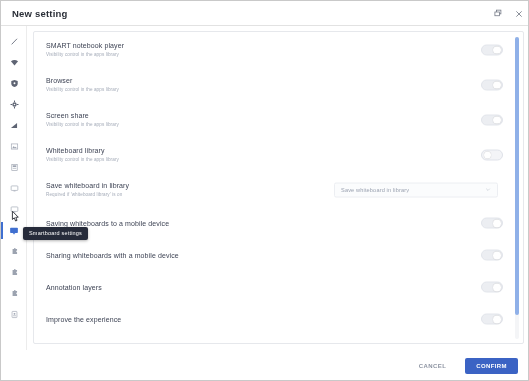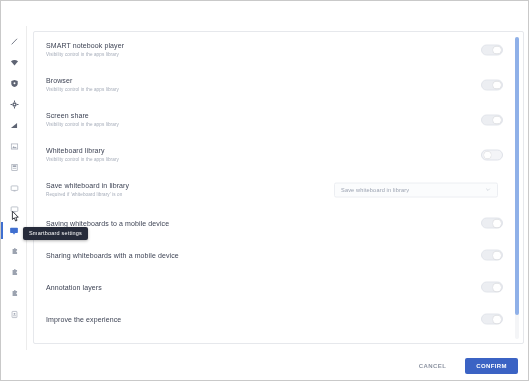--- a/index.html
+++ b/index.html
@@ -289,20 +289,36 @@
     border: none;
     padding: 5px 11px;
     border-radius: 2px;
   }
 </style>
 </head>
 <body>
 
 <div class="app-window">
 
+  <div class="titlebar">
+    <div class="titlebar-title">New setting</div>
+    <div class="titlebar-controls">
+      <div class="win-btn">
+        <svg viewBox="0 0 12 12" width="9" height="9">
+          <rect x="3.2" y="1.5" width="6" height="5" fill="none" stroke="currentColor" stroke-width="1"></rect>
+          <rect x="1.2" y="4" width="6" height="5" fill="#ffffff" stroke="currentColor" stroke-width="1"></rect>
+        </svg>
+      </div>
+      <div class="win-btn">
+        <svg viewBox="0 0 12 12" width="8" height="8">
+          <path d="M2 2 L10 10 M10 2 L2 10" stroke="currentColor" stroke-width="1.2" fill="none"></path>
+        </svg>
+      </div>
+    </div>
+  </div>
 
   <div class="window-body">
 
     <div class="rail">
 
       <div class="rail-item">
         <span>
           <svg viewBox="0 0 14 14" width="9" height="9">
             <path d="M3 11 L10.5 3.2" stroke="currentColor" stroke-width="1.3" fill="none" stroke-linecap="round"></path>
           </svg>

